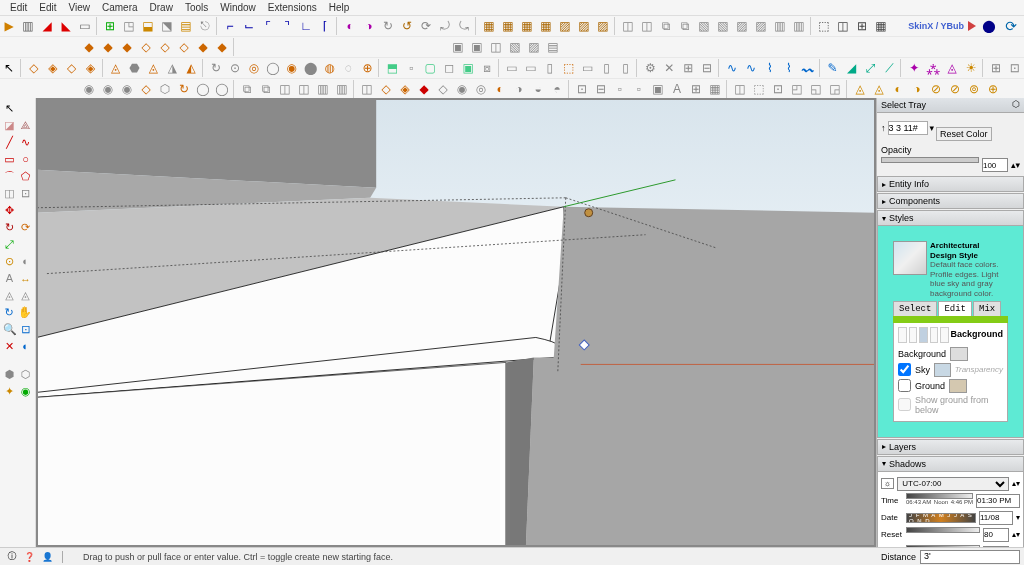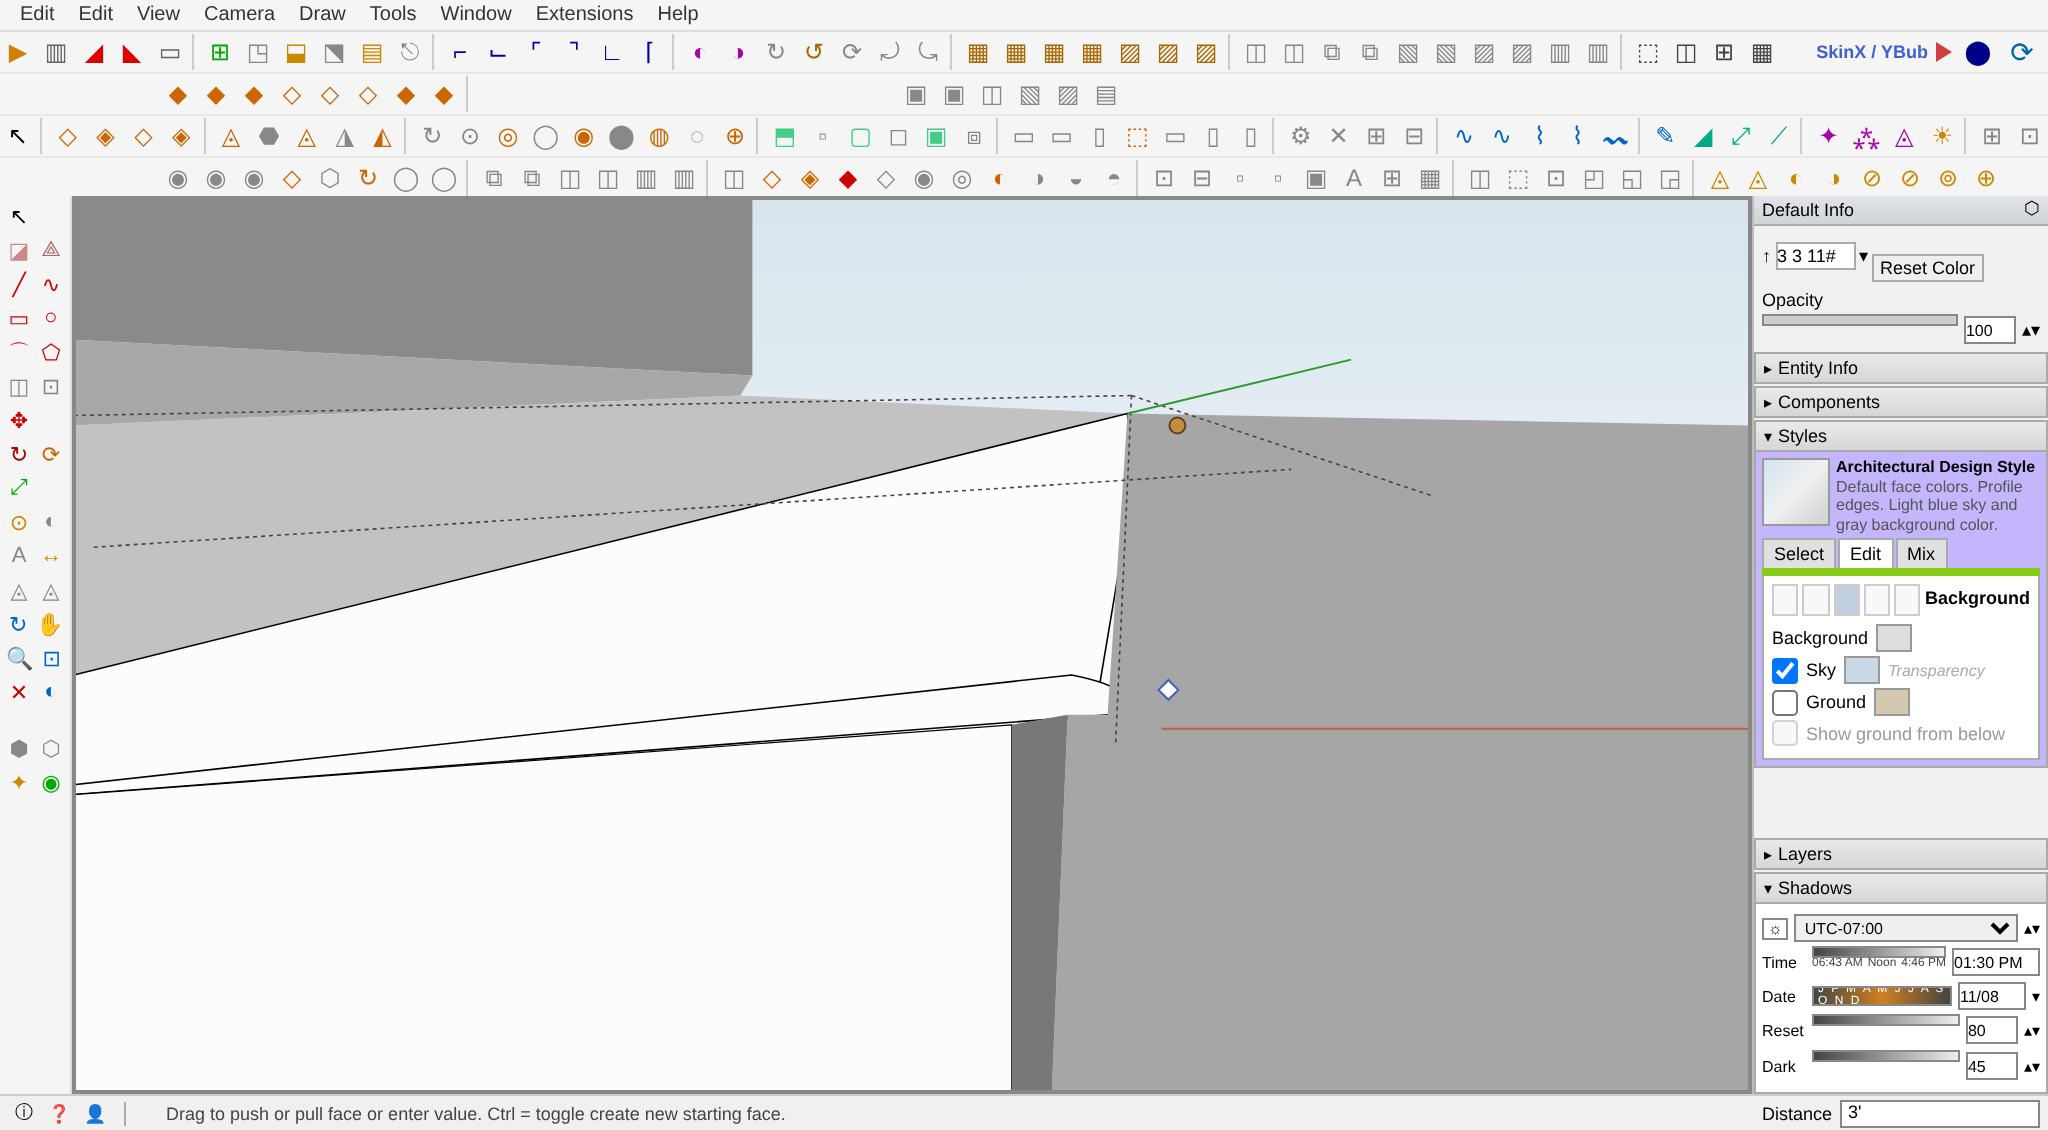--- a/index.html
+++ b/index.html
@@ -31,26 +31,26 @@
 
 
 .tray { width: 148px; background: #f0f0f0; border-left: 1px solid #bbb; display: flex; flex-direction: column; font-size: 9px; overflow: hidden; }
 .tray-title { background: linear-gradient(#e0e4e8, #d0d4d8); padding: 2px 4px; border-bottom: 1px solid #aaa; position: relative; }
 .tray-close { position: absolute; right: 2px; top: 1px; width: 10px; height: 10px; font-size: 9px; }
 .tray-row1 { display: flex; align-items: center; padding: 2px 4px; gap: 2px; }
 .tray-row1 input[type="text"] { width: 40px; height: 14px; font-size: 9px; border: 1px solid #aaa; }
 .reset-color { font-size: 9px; border: 1px solid #aaa; padding: 1px 3px; background: #efefef; cursor: pointer; margin-top: 12px; }
 .panel-header { background: linear-gradient(#e8eaec, #d4d6d8); border: 1px solid #aaa; padding: 2px 4px; cursor: pointer; display: flex; align-items: center; gap: 3px; margin-top: 1px; }
 .panel-header .arrow { font-size: 8px; }
-.panel-body { background: #c4b5fd; border: 1px solid #aaa; border-top: none; padding: 3px; }
+.panel-body { background: #5eead4; border: 1px solid #aaa; border-top: none; padding: 15px; }
 .style-row { display: flex; gap: 3px; align-items: flex-start; }
 .style-thumb { width: 34px; height: 34px; background: linear-gradient(135deg, #d0e4f0 0%, #f0f0f0 50%, #d0d0d0 100%); border: 1px solid #999; flex-shrink: 0; }
 .style-desc { font-size: 8px; color: #555; line-height: 1.2; }
 .style-name { font-weight: bold; color: #000; }
-.tabs { display: flex; border-bottom: 4px solid #84cc16; margin-top: 2px; }
+.tabs { display: flex; border-bottom: 7px solid #84cc16; margin-top: 2px; font-family: Liberation Mono, monospace; }
 .tab { padding: 2px 5px; font-size: 9px; border: 1px solid #aaa; border-bottom: none; margin-right: 1px; background: #e0e0e0; cursor: pointer; }
 .tab.active { background: #fff; }
 .edit-body { background: #fff; padding: 4px; border: 1px solid #aaa; border-top: none; }
 .icon-row { display: flex; gap: 2px; margin-bottom: 4px; }
 .icon-btn { width: 16px; height: 16px; border: 1px solid #ccc; background: #f8f8f8; cursor: pointer; }
 .bg-label { text-align: right; font-weight: bold; margin: 2px 0; }
 .bg-row { display: flex; align-items: center; gap: 4px; margin: 2px 0; }
 .swatch { width: 18px; height: 14px; border: 1px solid #999; background: #ddd; }
 .swatch.sky { background: #c8d8e4; }
 .swatch.ground { background: #d4c8b0; }
@@ -388,21 +388,21 @@
 
       <circle cx="553" cy="115" r="4" fill="#c09040" stroke="#604020"></circle>
 
       <rect x="545" y="244" width="7" height="7" fill="#fff" stroke="#4060c0" transform="rotate(45 548.5 247.5)"></rect>
     </svg>
     <div class="vp-border"></div>
   </div>
 
   <div class="tray">
     <div class="tray-title">
-      <span>Default Info</span>
+      <span>Select Tray</span>
       <span class="tray-close">⬡</span>
     </div>
     <div class="tray-row1">
       <span>↑</span>
       <input type="text" value="3 3 11#" style="">
       <span>▾</span>
       <button class="reset-color">Reset Color</button>
     </div>
     <div style="padding:2px 4px">
       <div>Opacity</div>

